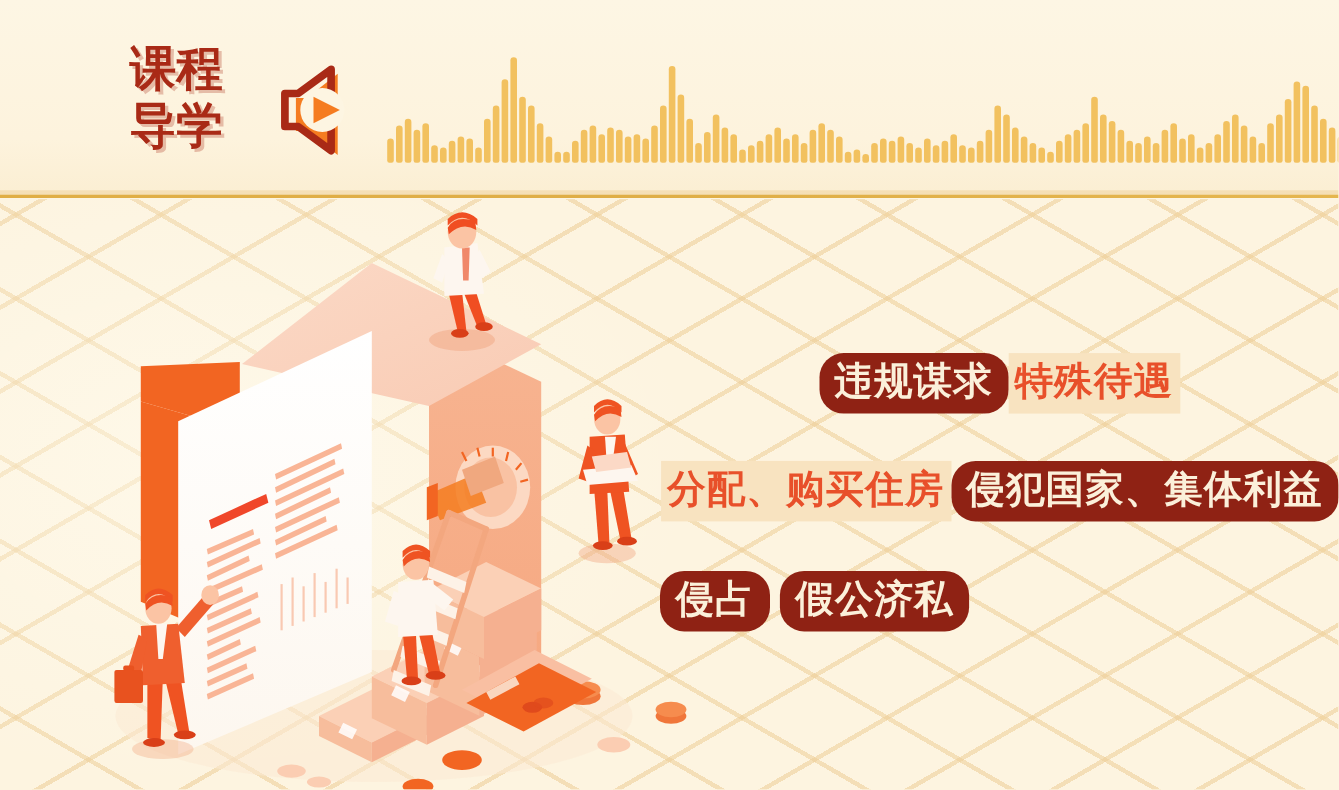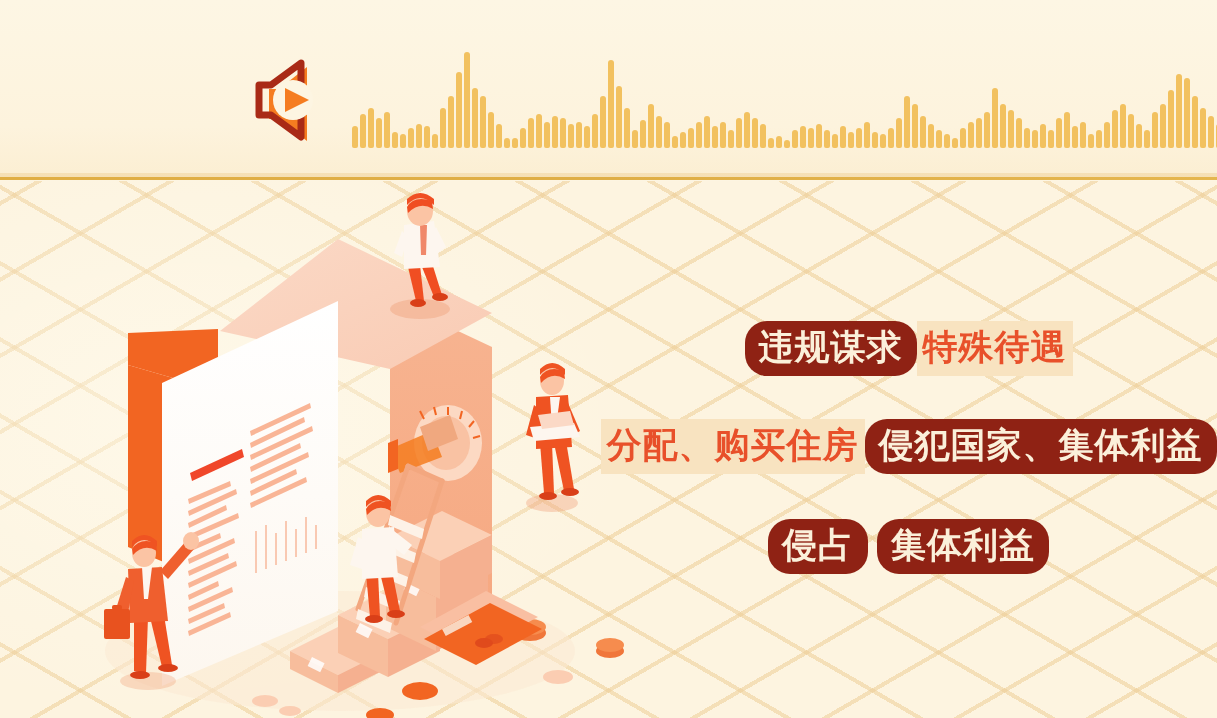--- a/index.html
+++ b/index.html
@@ -118,21 +118,21 @@
     font-family:"DejaVu Sans","Liberation Sans",sans-serif;
     font-weight:bold;
     font-size:35px;
     line-height:44px;
     display:flex;
     align-items:center;
   }
   .tline.l1 { left:0; top:38px; width:617px; justify-content:center; }
   .tline.l2 { left:0; top:140px; width:617px; justify-content:center; }
   .tline.l3 { left:0; top:238px; width:617px; justify-content:center; }
-  .tline.l4 { left:0; top:338px; width:617px; justify-content:center; }
+  .tline.l4 { left:0; top:338px; width:617px; }
 
   
   .pill {
     background:#8f2214;
     color:#fbf0da;
     border-radius:22px;
     padding:4px 14px 7px 14px;
     display:inline-block;
     letter-spacing:1px;
   }
@@ -162,20 +162,24 @@
   }
   .gap { display:inline-block; width:9px; }
 </style>
 </head>
 <body>
 
 <div class="stage">
 
   <div class="header">
 
+    <div class="logo">
+      <span class="logo-line l1">课程</span>
+      <span class="logo-line l2">导学</span>
+    </div>
 
     <div class="speaker">
       <svg viewBox="0 0 90 92" xmlns="http://www.w3.org/2000/svg">
 
         <path d="M24 34 L24 64 L34 64 L62 86 L62 12 L34 34 Z" fill="#f57c20"></path>
 
         <path d="M14 30 L14 60 L26 60 L56 82 L56 8 L26 30 Z" fill="none" stroke="#a92a16" stroke-width="7" stroke-linejoin="round"></path>
 
         <circle cx="48" cy="45" r="20" fill="#fdf5e2"></circle>
 
@@ -539,18 +543,18 @@
     </div>
 
     <div class="tline l3">
       <span class="hl">分配、购买住房</span>
       <span class="pill">侵犯国家、集体利益</span>
     </div>
 
     <div class="tline l4">
       <span class="pill">侵占</span>
       <span class="gap"></span>
-      <span class="pill">集体利益</span>
+      <span class="pill">假公济私</span>
     </div>
 
   </div>
 
 </div>
 
 </body></html>

